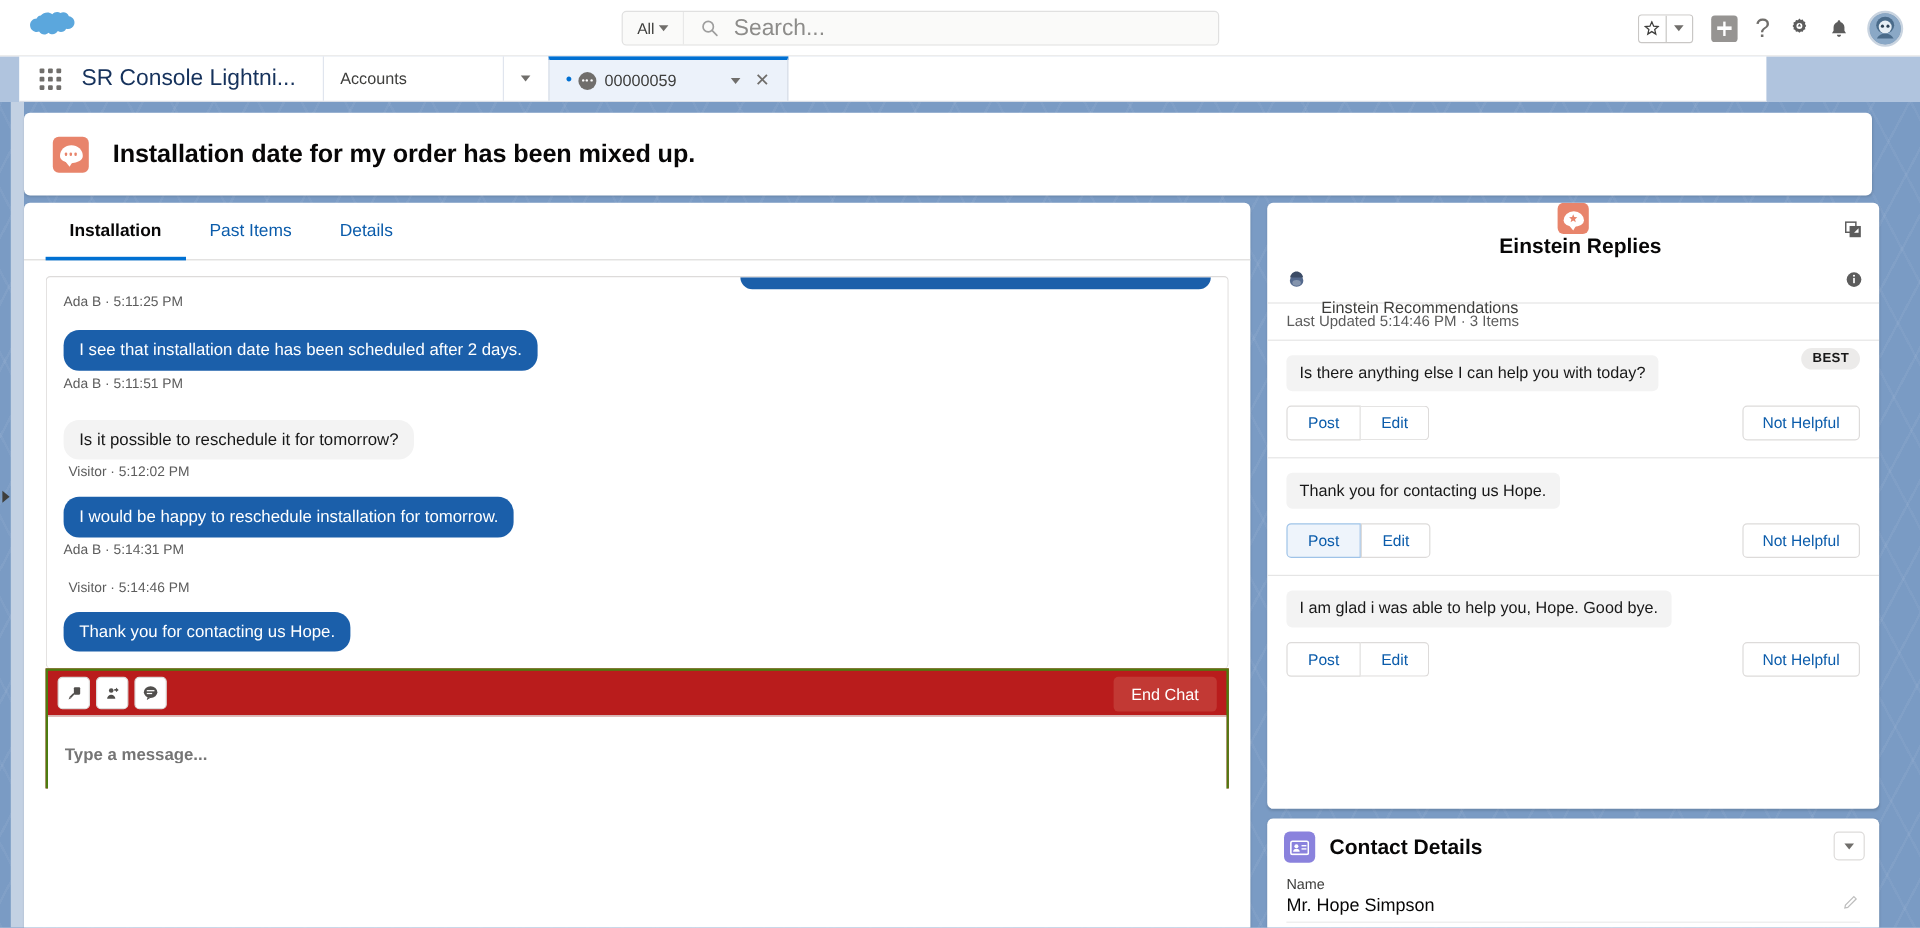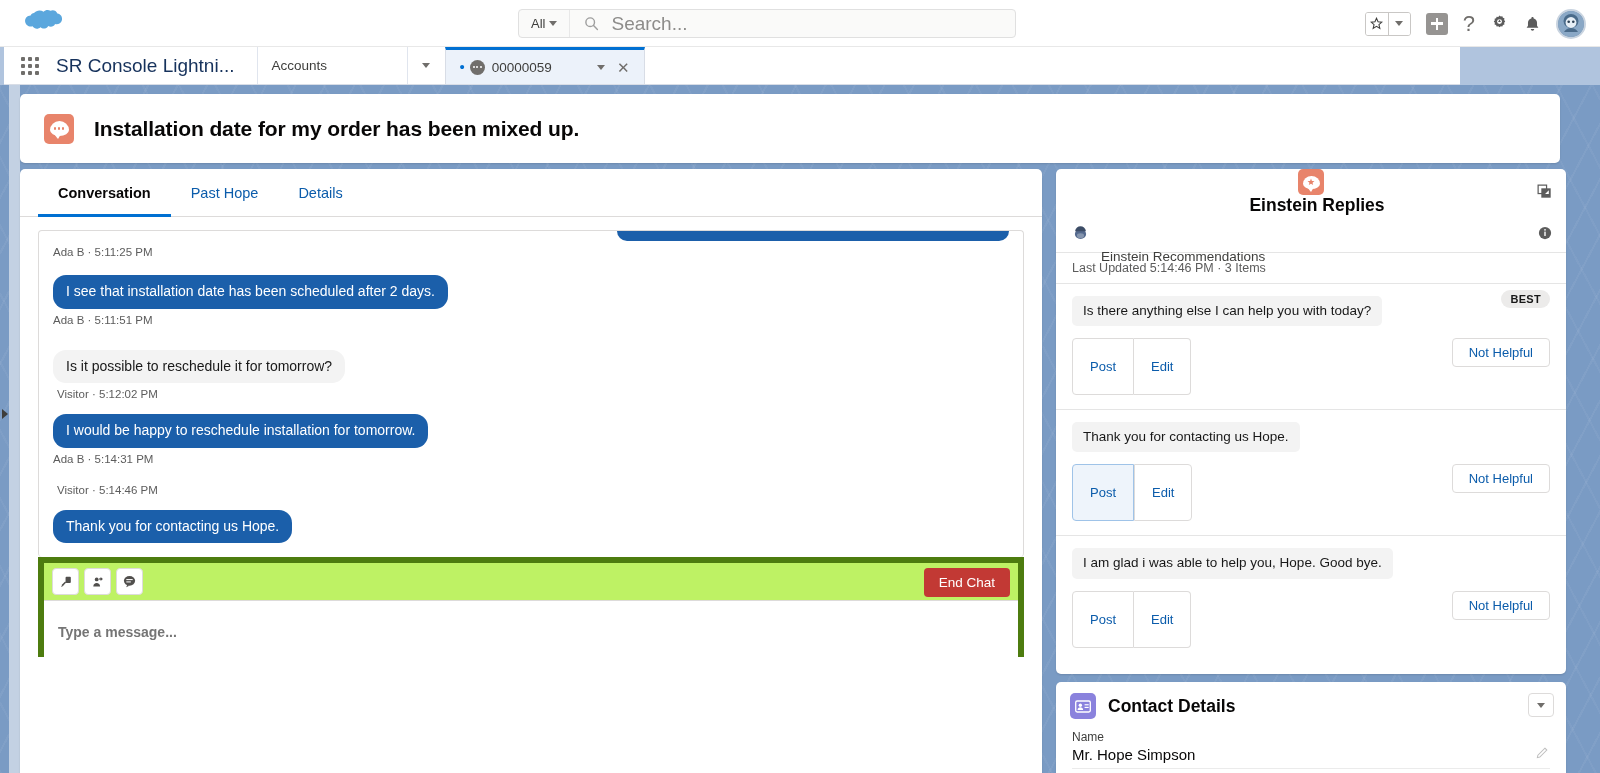--- a/index.html
+++ b/index.html
@@ -71,21 +71,21 @@
   .avatar {
     width:30px;height:30px;border-radius:50%;
     background:#7c98b6;
     border:2px solid #c9d4e0;
     display:flex;align-items:center;justify-content:center;
     overflow:hidden; cursor:pointer;
   }
 
   
   .tabbar {
-    position:absolute; top:47px; left:4px; width:1456px; height:38px;
+    position:absolute; top:47px; left:16px; width:1456px; height:38px;
     background:#ffffff; display:flex; align-items:stretch;
     border-bottom:1px solid #d8dde6;
   }
   .waffle {
     width: 52px; display:flex; align-items:center; justify-content:center;
     cursor:pointer;
   }
   .waffle-grid { display:grid; grid-template-columns:repeat(3,4px); gap:3px; }
   .waffle-grid i { width:4px;height:4px;background:#706e6b;border-radius:1px;display:block; }
   .app-name {
@@ -203,21 +203,21 @@
   .msg-row.them .meta { margin-left:4px; }
   .msg-row.me .meta { margin-right:6px; }
   .clip-top {
     height:10px; width:392px; background:#1b5faa;
     border-radius:0 0 13px 13px; margin-left:auto; margin-right:0;
   }
 
   
   .composer {
     position:absolute; left:18px; top:388px; width:986px; height:100px;
-    border:6px solid #4d7c0f; background:#bef264;
+    border:2px solid #4d7c0f; background:#b91c1c;
   }
   .comp-tools {
     height:38px; display:flex; align-items:center; padding:0 8px; gap:5px;
     border-bottom:1px solid #dddbda; position:relative;
   }
   .tool-btn {
     width:27px;height:27px;border:1px solid #dddbda;border-radius:4px;background:#fff;
     display:flex;align-items:center;justify-content:center;cursor:pointer;
   }
   .end-chat {
@@ -263,21 +263,21 @@
     padding:3px 9px; border-radius:10px; letter-spacing:.3px;
   }
   .rep-text {
     display:inline-block; background:#f3f3f3; color:#181818;
     font-size:13.5px; padding:7px 11px; border-radius:5px; line-height:1.2;
   }
   .rep-actions { display:flex; align-items:center; margin-top:12px; position:relative; }
   .btn-grp { display:flex; }
   .sbtn {
     background:#fff; border:1px solid #dddbda; color:#0b5cab;
-    font-size:13px; padding:20px 17px; cursor:pointer;
+    font-size:13px; padding:6px 17px; cursor:pointer;
     font-family:"Liberation Sans", sans-serif;
   }
   .btn-grp .sbtn:first-child { border-radius:4px 0 0 4px; }
   .btn-grp .sbtn:last-child { border-radius:0 4px 4px 0; border-left:none; }
   .sbtn.focused { background:#eef4fb; border:1px solid #9fc3e8; border-radius:4px; }
   .nothelp {
     position:absolute; right:0; top:0;
     background:#fff; border:1px solid #dddbda; border-radius:4px;
     color:#0b5cab; font-size:13px; padding:6px 16px; cursor:pointer;
     font-family:"Liberation Sans", sans-serif;
@@ -420,22 +420,22 @@
           <i></i>
           <i></i>
           <i></i>
         </span>
     </div>
     <div class="hl-title">Installation date for my order has been mixed up.</div>
   </div>
 
   <div class="main-card">
     <div class="subtabs">
-      <div class="subtab active">Conversation</div>
-      <div class="subtab">Past Hope</div>
+      <div class="subtab active">Installation</div>
+      <div class="subtab">Past Items</div>
       <div class="subtab">Details</div>
     </div>
 
     <div class="chat-box">
       <div class="chat-scroll">
 
         <div class="msg-row me" style="margin-top:0;">
           <div class="clip-top"></div>
           <div class="meta">
             <span>Ada B</span>

